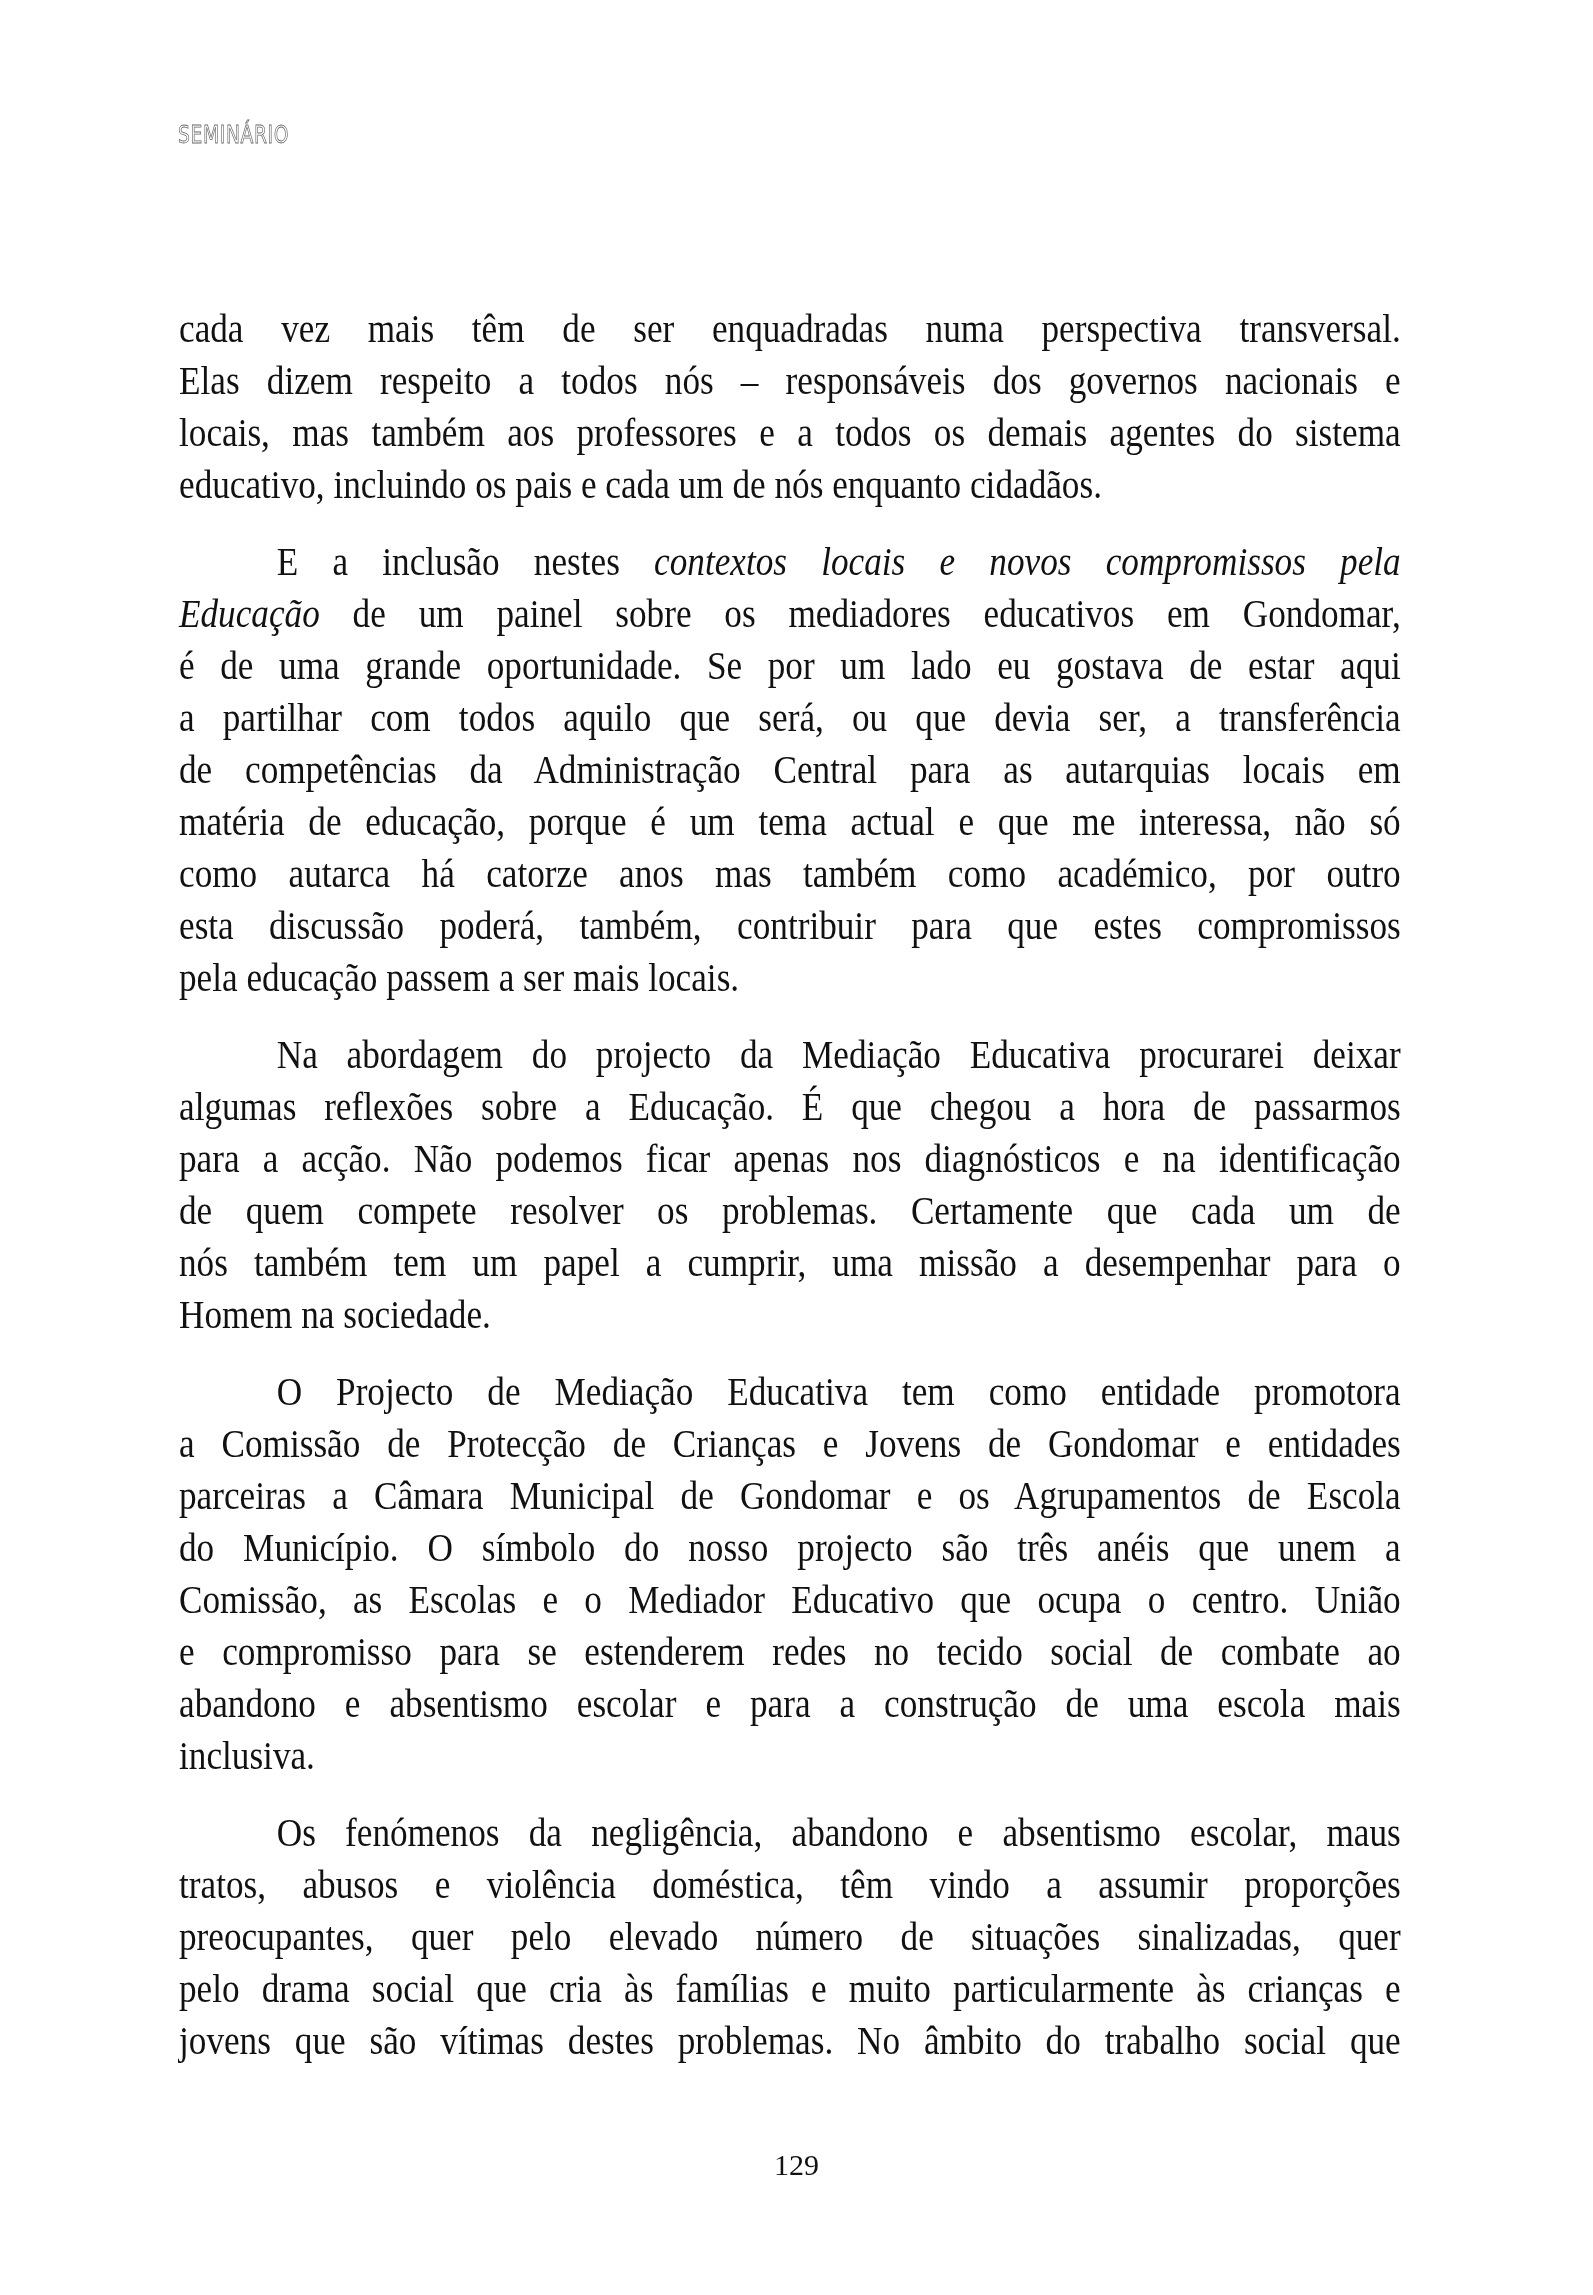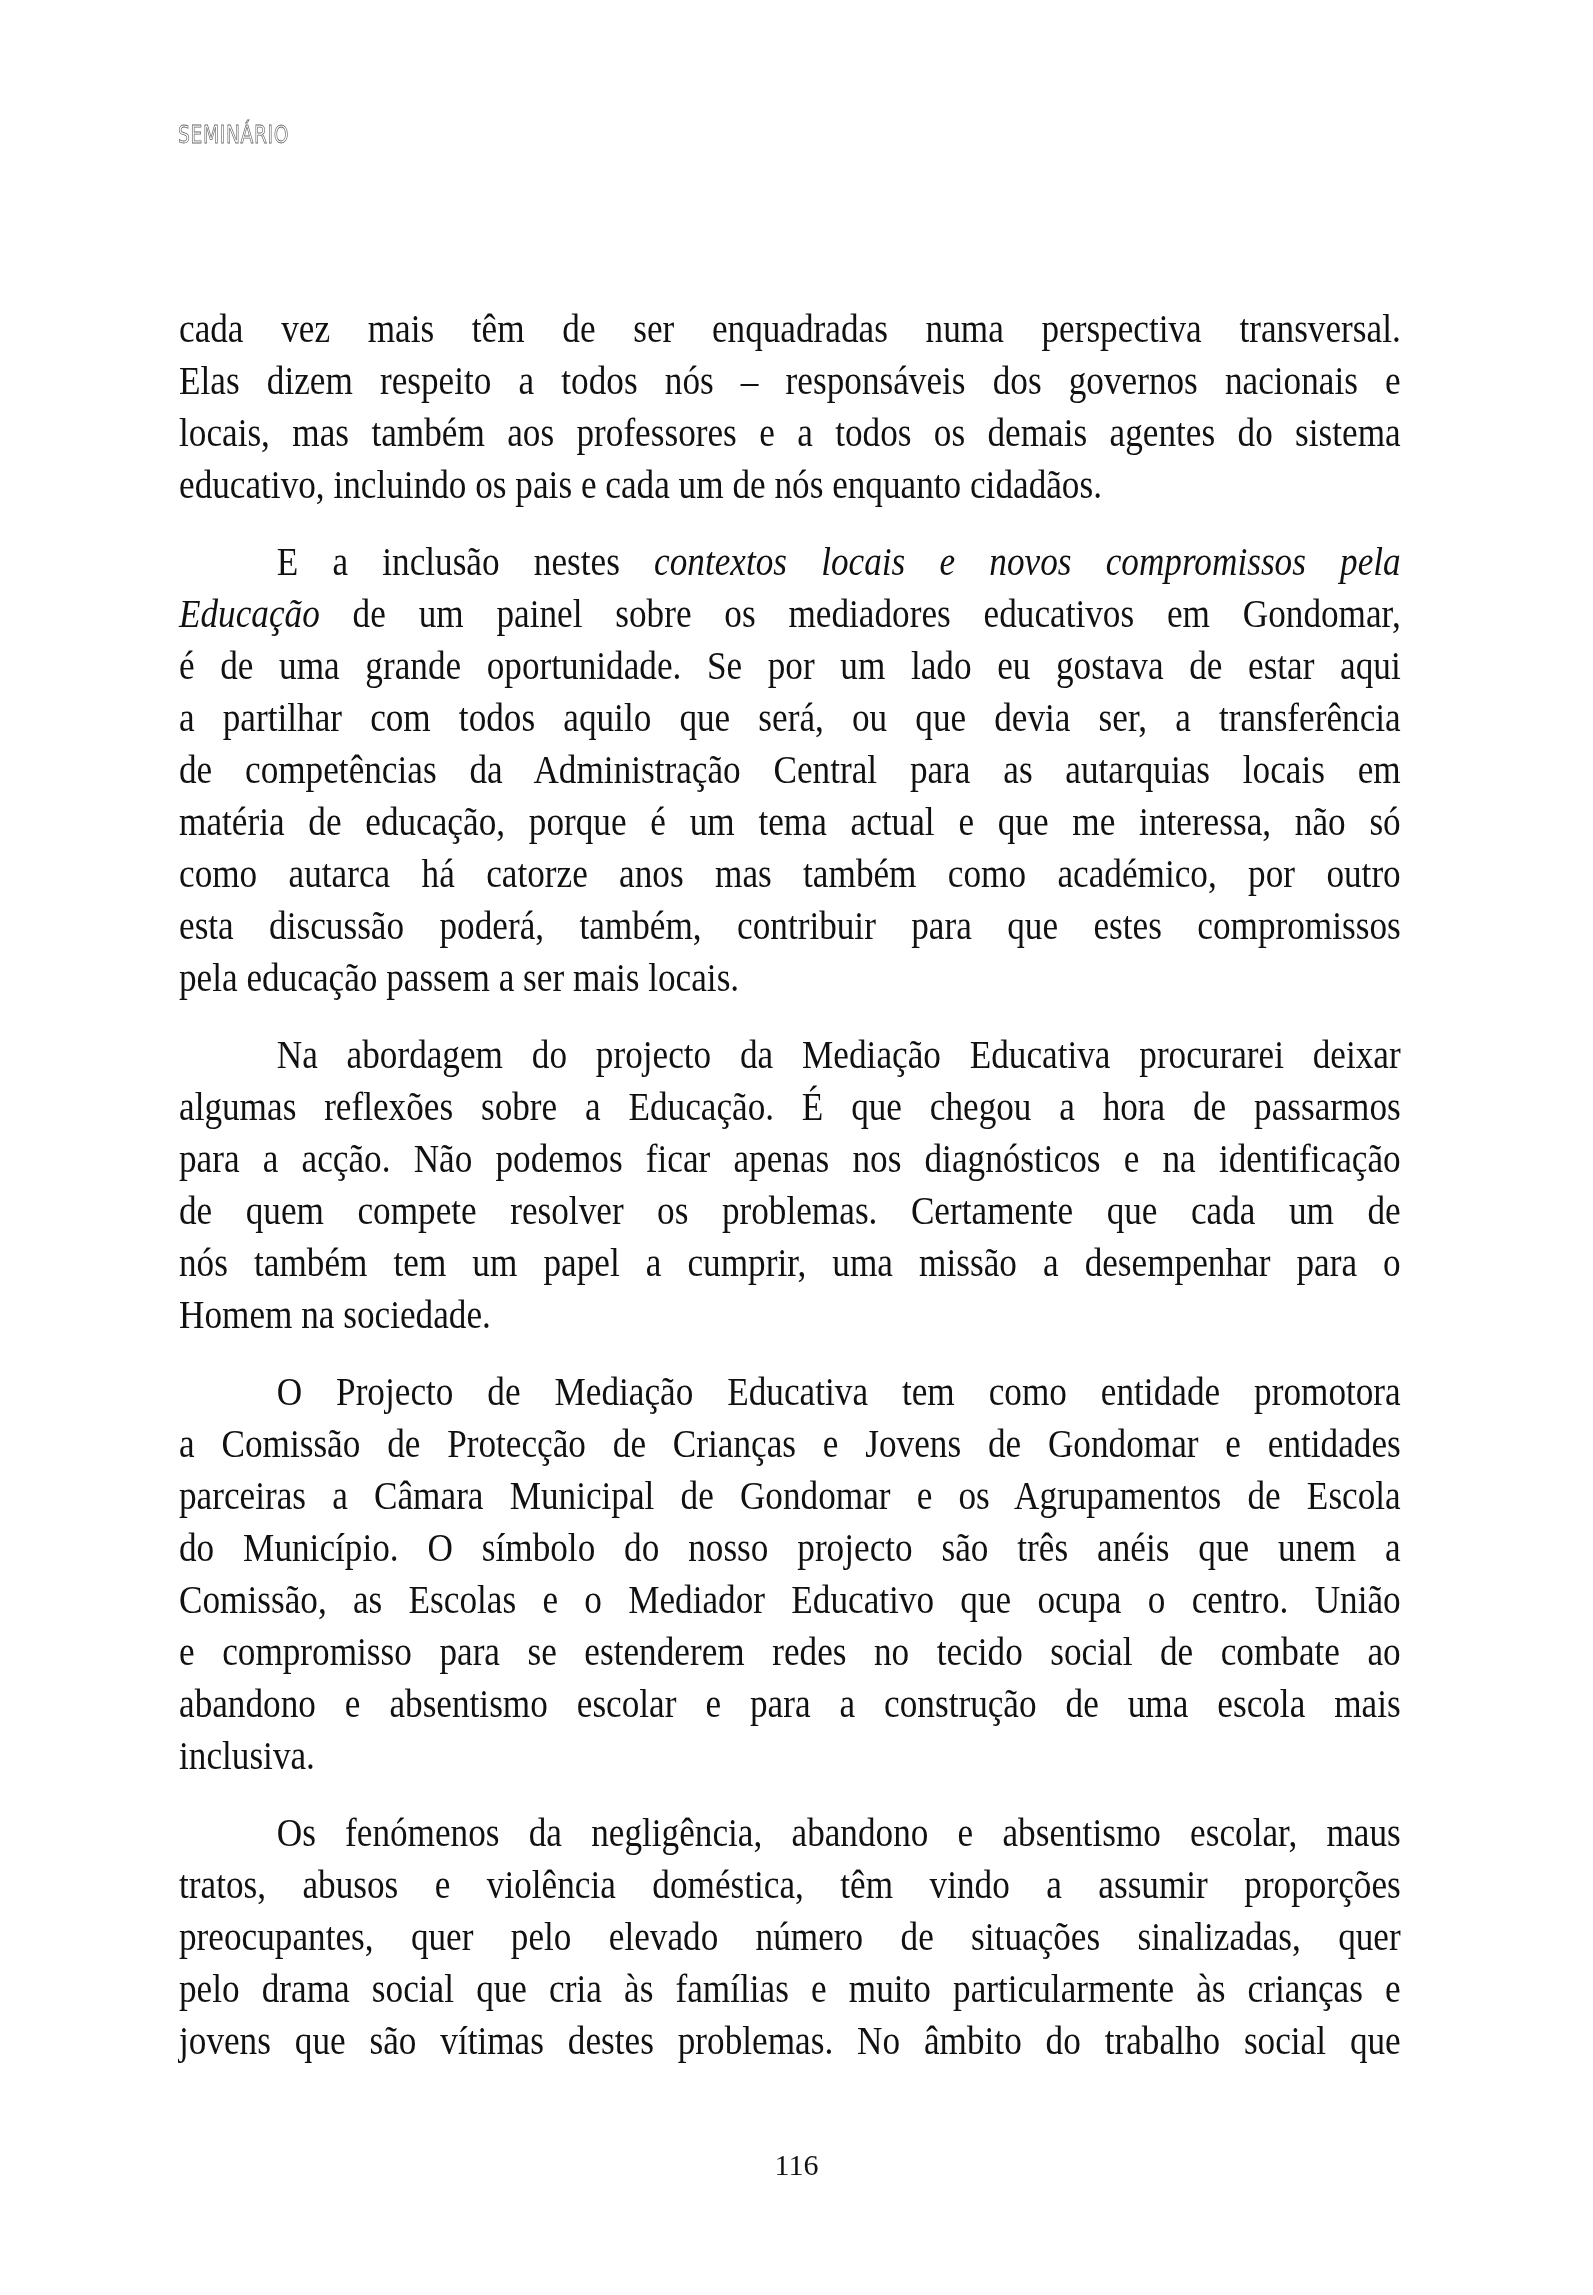--- a/index.html
+++ b/index.html
@@ -113,14 +113,14 @@
   <p class="para">
     <span class="line indent">Os fenómenos da negligência, abandono e absentismo escolar, maus</span>
     <span class="line">tratos, abusos e violência doméstica, têm vindo a assumir proporções</span>
     <span class="line">preocupantes, quer pelo elevado número de situações sinalizadas, quer</span>
     <span class="line">pelo drama social que cria às famílias e muito particularmente às crianças e</span>
     <span class="line">jovens que são vítimas destes problemas. No âmbito do trabalho social que</span>
   </p>
 
 </div>
 
-<div class="page-number">116</div>
+<div class="page-number">129</div>
 
 
 </body></html>

